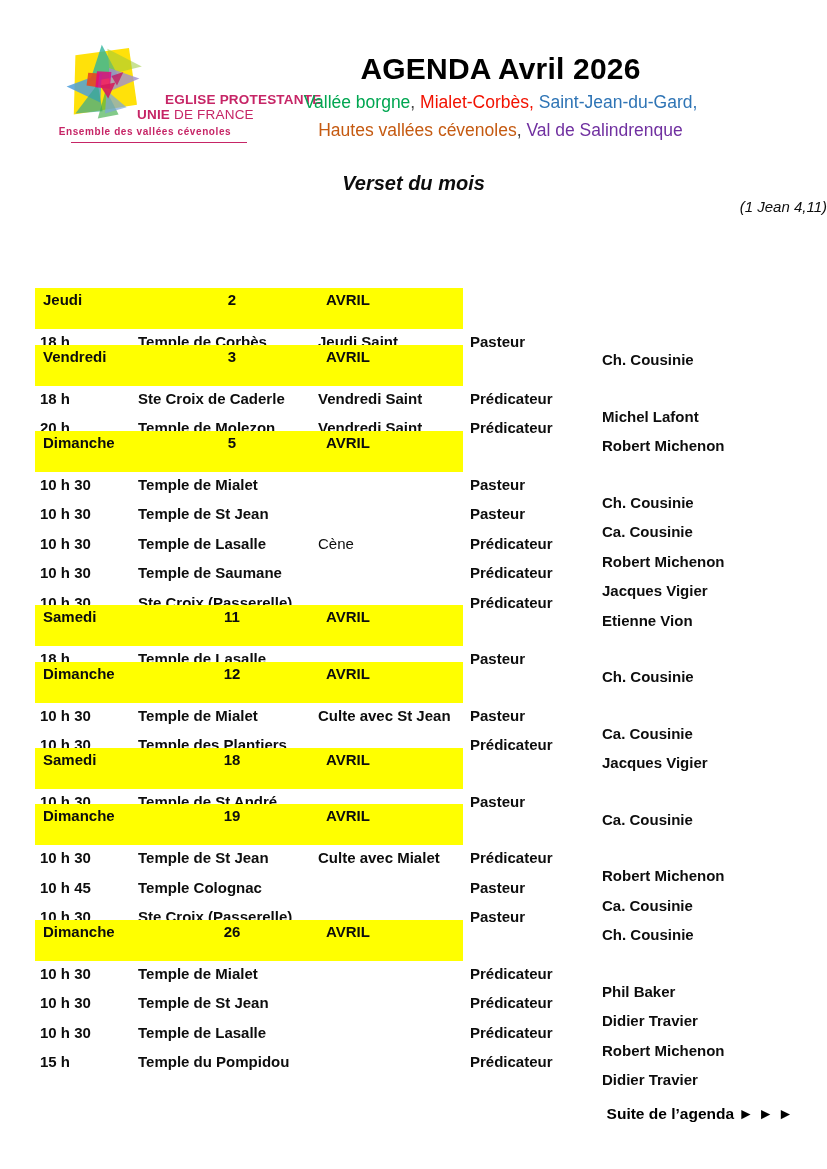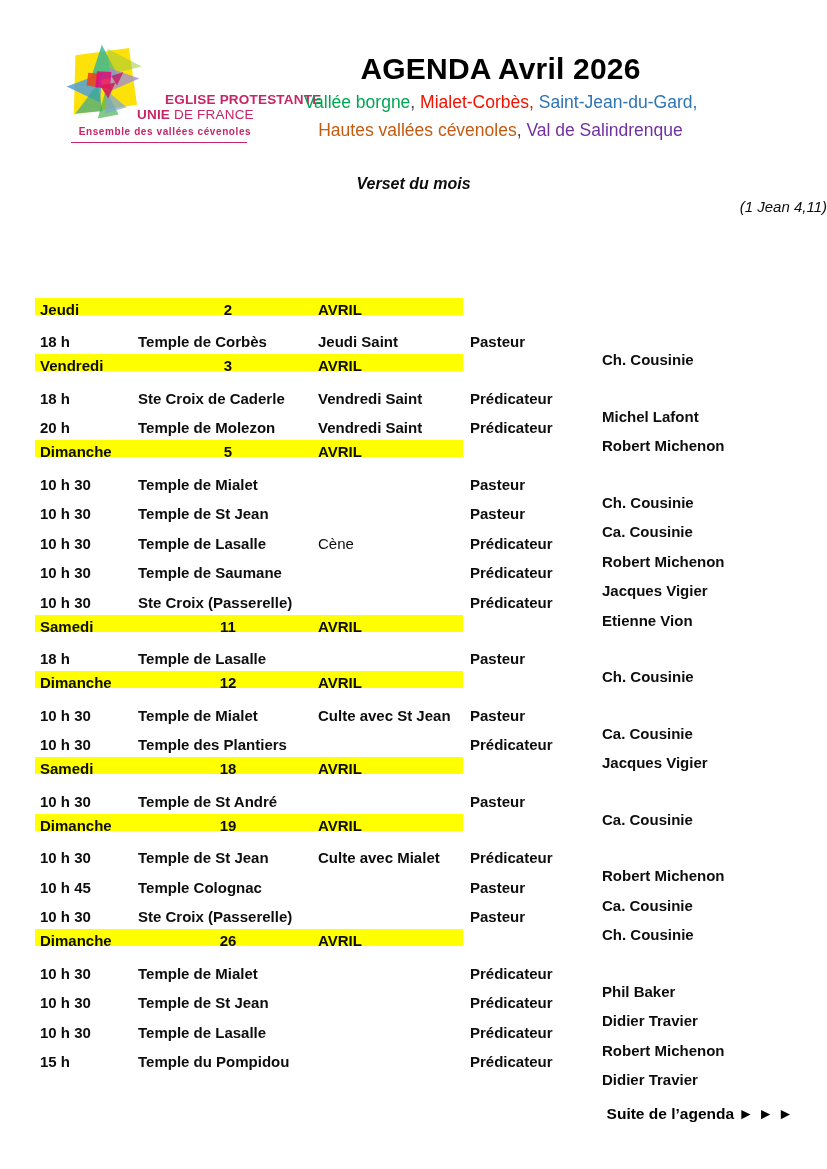--- a/index.html
+++ b/index.html
@@ -12,39 +12,39 @@
     overflow:hidden;
     margin:0 auto;
   }
 
   
   .logo{position:absolute;left:55px;top:38px;width:205px;height:115px;}
   .starburst{position:absolute;left:10px;top:5px;width:80px;height:82px;}
   .brand-line1{position:absolute;left:70px;top:54px;font-size:13.5px;font-weight:700;color:var(--brand);white-space:nowrap;letter-spacing:.2px;margin-left:40px;}
   .brand-line2{position:absolute;left:70px;top:69px;font-size:13.5px;color:var(--brand);white-space:nowrap;letter-spacing:.2px;}
   .brand-line2 .b{font-weight:700;margin-left:12px;}
-  .brand-sub{position:absolute;left:20px;top:88px;width:180px;text-align:center;font-size:10px;font-weight:700;color:var(--brand);letter-spacing:.6px;white-space:nowrap;}
+  .brand-sub{position:absolute;left:0;top:88px;width:180px;text-align:center;font-size:10px;font-weight:700;color:var(--brand);letter-spacing:.6px;white-space:nowrap;}
   .brand-rule{position:absolute;left:16px;top:104px;width:176px;border-top:1.5px solid var(--brand);}
 
   .title-block{position:absolute;left:268px;top:52px;width:465px;text-align:center;}
   .title-block h1{margin:0;font-size:30px;font-weight:700;color:#000;letter-spacing:.2px;}
   .regions{font-size:17.5px;line-height:23px;margin-top:5px;font-weight:400;}
 
   
   .verse{position:absolute;left:0;top:172px;width:100%;text-align:center;}
-  .verse-title{font-size:16px;font-weight:700;font-style:italic;line-height:23px;}
+  .verse-title{font-size:20px;font-weight:700;font-style:italic;line-height:23px;}
   .verse-text{font-size:16px;font-weight:700;font-style:italic;line-height:23px;}
   .verse-ref{font-size:15px;font-style:italic;line-height:23px;text-align:right;}
 
   
   .agenda{position:absolute;left:35px;top:288px;width:757px;}
   .row{display:grid;grid-template-columns:103px 180px 145px 139px auto;align-items:center;font-size:15px;font-weight:700;}
   .row.day{height:27px;}
   .row.event{height:29.5px;}
-  .row.day .c1,.row.day .c2,.row.day .c3{background:var(--hl);height:17px;line-height:24px;}
+  .row.day .c1,.row.day .c2,.row.day .c3{background:var(--hl);height:41px;line-height:24px;padding-left:8px;}
   .c1{padding-left:5px;white-space:nowrap;}
   .c2{white-space:nowrap;}
   .row.day .c2{text-align:center;}
   .c3{white-space:nowrap;}
   .c4{padding-left:7px;white-space:nowrap;}
   .c5{white-space:nowrap;margin-top:36px;}
   .c3.regular{font-weight:400;}
 
   
   .footer-note{position:absolute;right:34px;top:1105px;font-size:15.5px;font-weight:700;color:#000;white-space:nowrap;}

